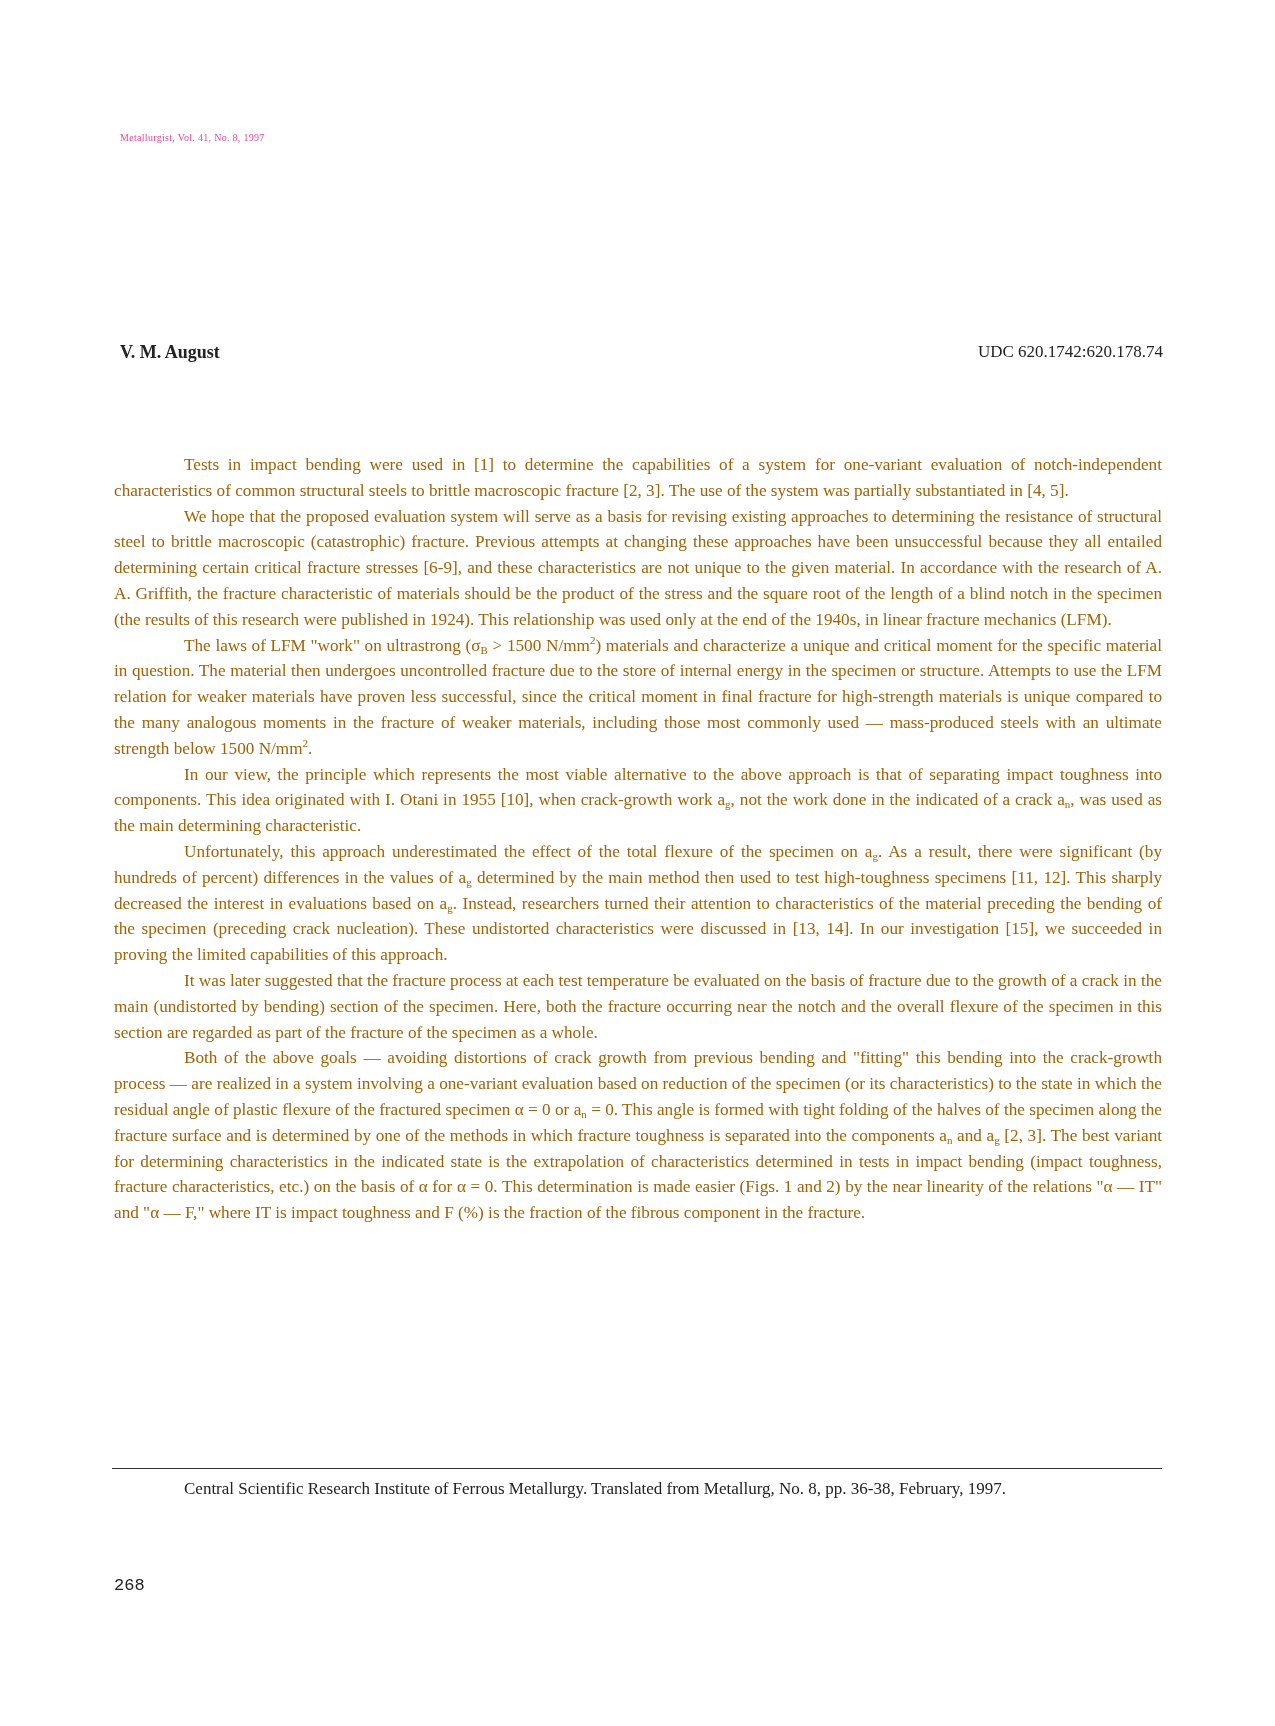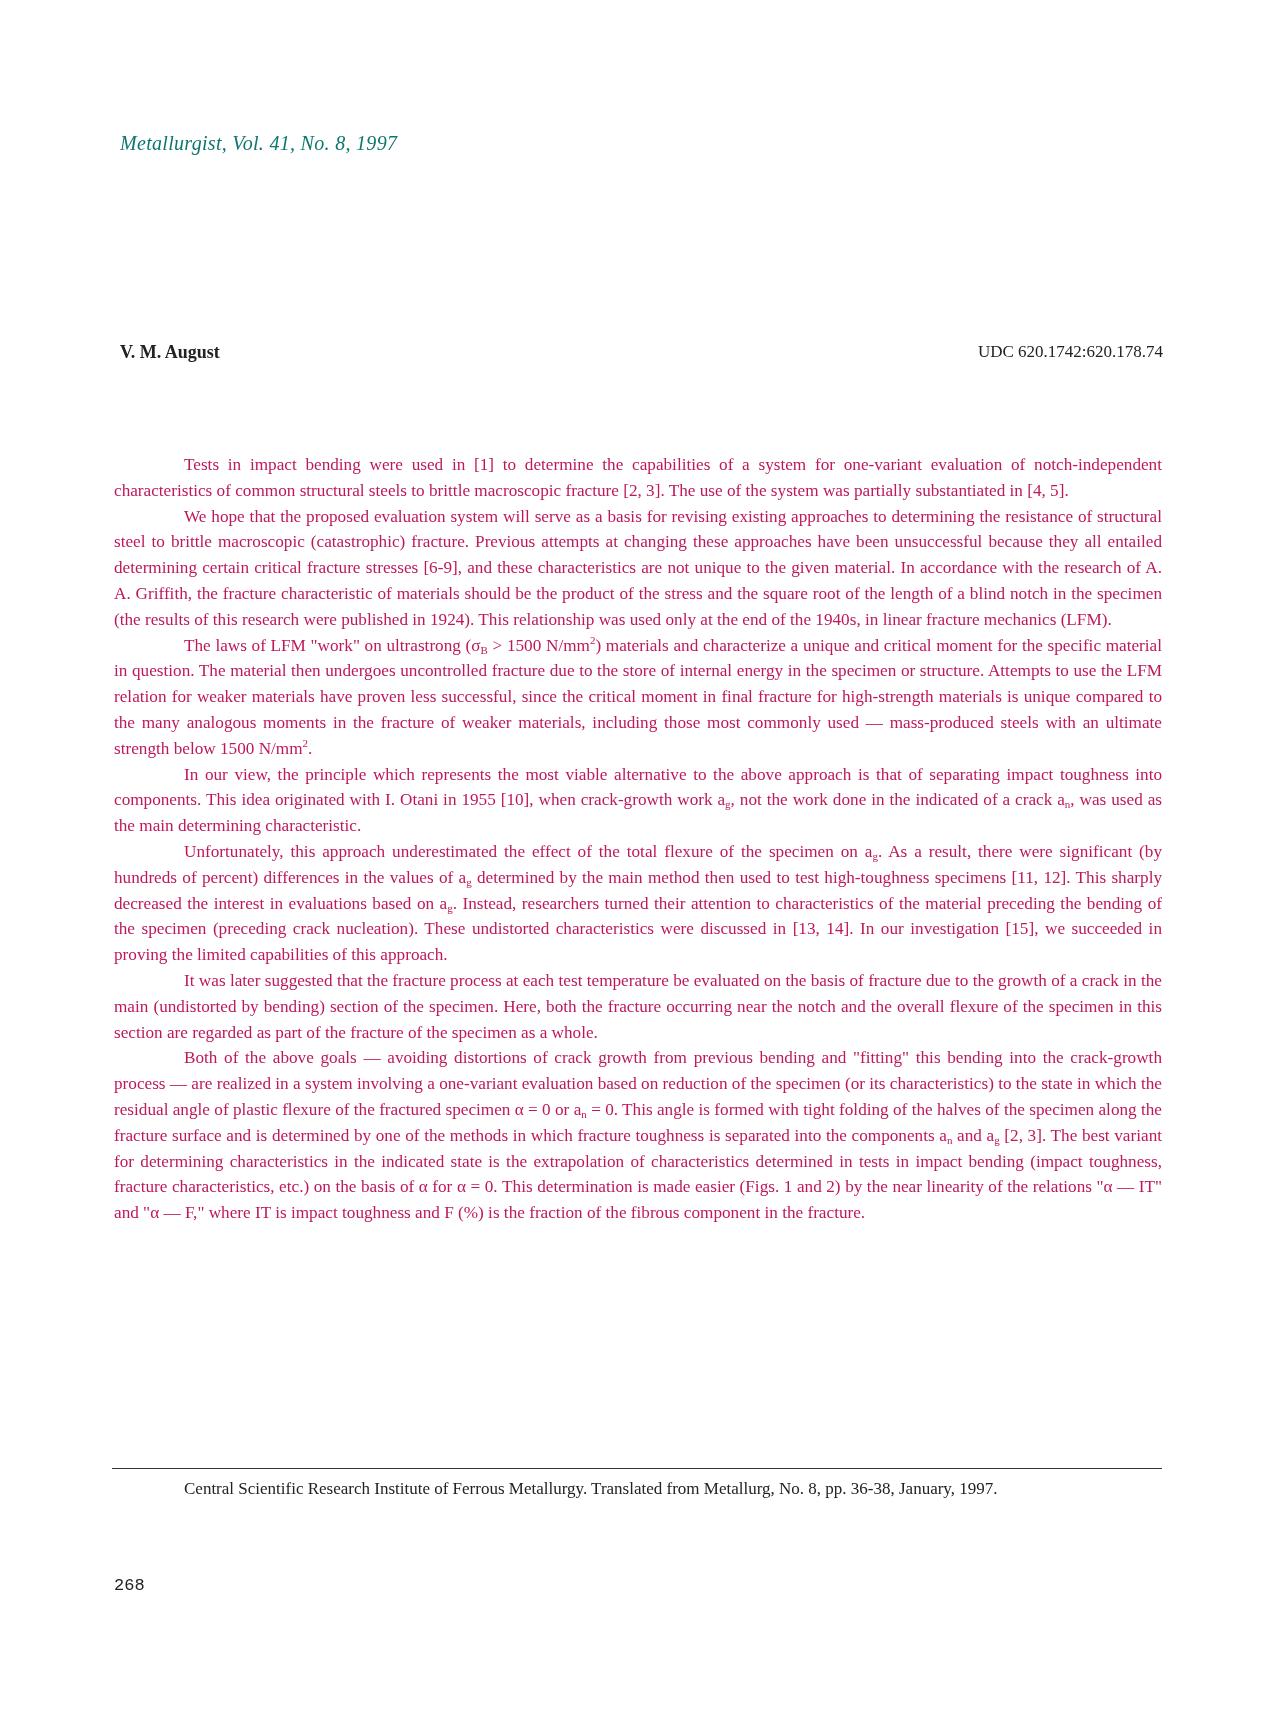--- a/index.html
+++ b/index.html
@@ -7,38 +7,38 @@
       width: 1275px;
       height: 1726px;
       position: relative;
       overflow: hidden;
       font-family: "Liberation Serif", "DejaVu Serif", serif;
       color: #1a1a1a;
     }
     .page { position: absolute; left: 0; top: 0; width: 1275px; height: 1726px; }
     .running-head {
       position: absolute; left: 120px; top: 132px;
-      font-style: italic; font-size: 20px; letter-spacing: 0.3px; color: #0f766e;
+      font-size: 10px; letter-spacing: 0.3px; color: #ec4899;
     }
     .title {
       position: absolute; left: 121px; top: 212px; width: 900px;
       font-size: 23px; line-height: 35px; letter-spacing: 0.2px;
       margin: 0; font-weight: normal; color: #111;
     }
     .author {
       position: absolute; left: 120px; top: 342px;
       font-size: 18px; font-weight: bold; color: #222;
     }
     .udc {
       position: absolute; right: 112px; top: 342px;
       font-size: 17px; color: #222;
     }
     .body {
       position: absolute; left: 114px; top: 452px; width: 1048px;
-      font-size: 17.2px; line-height: 25.8px; text-align: justify; color: #be185d;
+      font-size: 17.2px; line-height: 25.8px; text-align: justify; color: #a16207;
     }
     .body p { margin: 0; text-indent: 70px; }
     .body sub { font-size: 11px; vertical-align: -3px; line-height: 0; }
     .body sup { font-size: 11px; vertical-align: 7px; line-height: 0; }
     .rule {
       position: absolute; left: 112px; top: 1468px; width: 1050px; height: 0;
       border-top: 1.5px solid #333;
     }
     .footnote {
       position: absolute; left: 114px; top: 1475px; width: 1048px;
@@ -69,18 +69,18 @@
     <p><span>The laws of LFM "work" on ultrastrong (σ</span><sub>B</sub><span> &gt; 1500 N/mm</span><sup>2</sup><span>) materials and characterize a unique and critical moment for the specific material in question. The material then undergoes uncontrolled fracture due to the store of internal energy in the specimen or structure. Attempts to use the LFM relation for weaker materials have proven less successful, since the critical moment in final fracture for high-strength materials is unique compared to the many analogous moments in the fracture of weaker materials, including those most commonly used — mass-produced steels with an ultimate strength below 1500 N/mm</span><sup>2</sup><span>.</span></p>
     <p><span>In our view, the principle which represents the most viable alternative to the above approach is that of separating impact toughness into components. This idea originated with I. Otani in 1955 [10], when crack-growth work a</span><sub>g</sub><span>, not the work done in the indicated of a crack a</span><sub>n</sub><span>, was used as the main determining characteristic.</span></p>
     <p><span>Unfortunately, this approach underestimated the effect of the total flexure of the specimen on a</span><sub>g</sub><span>. As a result, there were significant (by hundreds of percent) differences in the values of a</span><sub>g</sub><span> determined by the main method then used to test high-toughness specimens [11, 12]. This sharply decreased the interest in evaluations based on a</span><sub>g</sub><span>. Instead, researchers turned their attention to characteristics of the material preceding the bending of the specimen (preceding crack nucleation). These undistorted characteristics were discussed in [13, 14]. In our investigation [15], we succeeded in proving the limited capabilities of this approach.</span></p>
     <p>It was later suggested that the fracture process at each test temperature be evaluated on the basis of fracture due to the growth of a crack in the main (undistorted by bending) section of the specimen. Here, both the fracture occurring near the notch and the overall flexure of the specimen in this section are regarded as part of the fracture of the specimen as a whole.</p>
     <p><span>Both of the above goals — avoiding distortions of crack growth from previous bending and "fitting" this bending into the crack-growth process — are realized in a system involving a one-variant evaluation based on reduction of the specimen (or its characteristics) to the state in which the residual angle of plastic flexure of the fractured specimen α = 0 or a</span><sub>n</sub><span> = 0. This angle is formed with tight folding of the halves of the specimen along the fracture surface and is determined by one of the methods in which fracture toughness is separated into the components a</span><sub>n</sub><span> and a</span><sub>g</sub><span> [2, 3]. The best variant for determining characteristics in the indicated state is the extrapolation of characteristics determined in tests in impact bending (impact toughness, fracture characteristics, etc.) on the basis of α for α = 0. This determination is made easier (Figs. 1 and 2) by the near linearity of the relations "α — IT" and "α — F," where IT is impact toughness and F (%) is the fraction of the fibrous component in the fracture.</span></p>
   </div>
 
   <div class="rule"></div>
 
   <div class="footnote">
-    <p>Central Scientific Research Institute of Ferrous Metallurgy. Translated from Metallurg, No. 8, pp. 36-38, January, 1997.</p>
+    <p>Central Scientific Research Institute of Ferrous Metallurgy. Translated from Metallurg, No. 8, pp. 36-38, February, 1997.</p>
   </div>
 
   <div class="folio">268</div>
 
 </div>
 
 </body></html>

